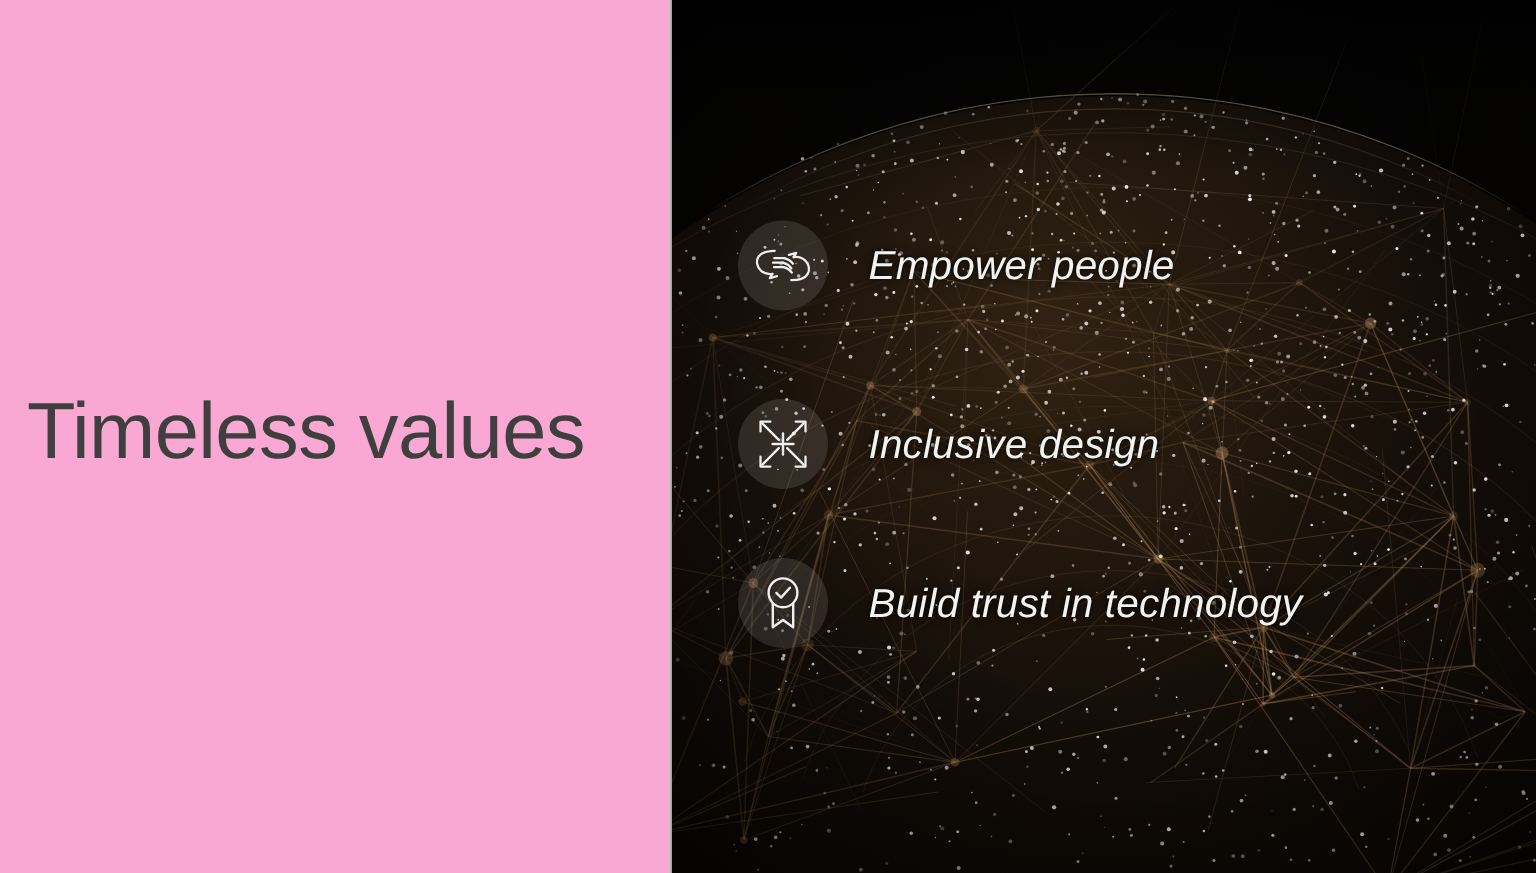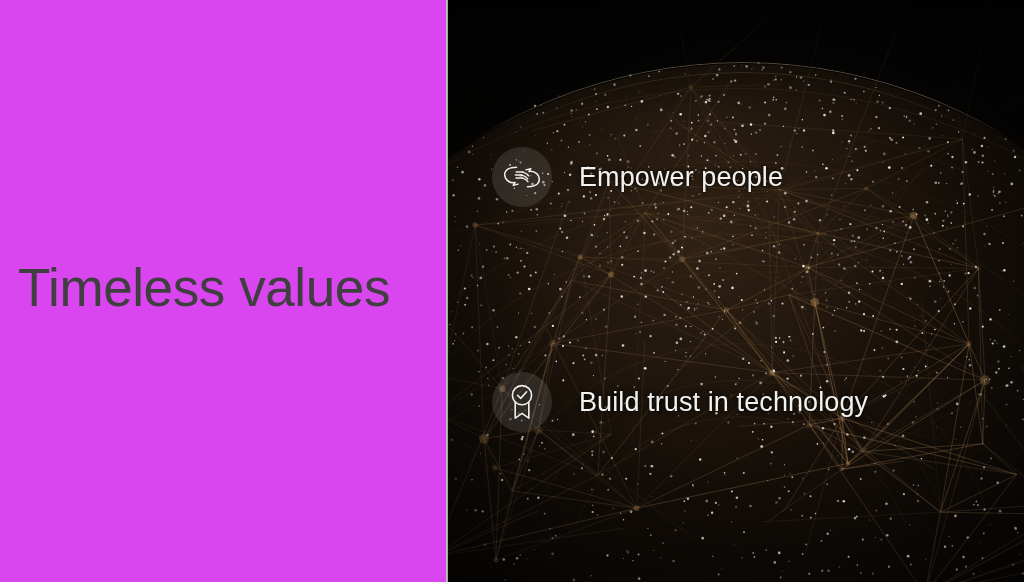--- a/index.html
+++ b/index.html
@@ -12,21 +12,21 @@
   #slide {
     position:relative;
     width:1024px; height:582px;
     display:flex;
   }
 
   
   #left-panel {
     position:relative;
     width:448px; height:582px;
-    background:#d946ef;
+    background:#f9a8d4;
     display:flex;
     align-items:center;
     flex:0 0 448px;
   }
   #title-block {
     padding-left:18px;
     margin-top:-6px;
   }
   .title-line {
     font-family:"Liberation Sans", sans-serif;
@@ -44,20 +44,21 @@
     background:linear-gradient(to right,#d0d1cf,#9a9b99);
   }
 
   
   #right-panel {
     position:relative;
     width:576px; height:582px;
     flex:0 0 576px;
     background:#050403;
     overflow:hidden;
+    font-style:italic;
   }
   
   #globe-glow {
     position:absolute;
     left:-210px; top:64px;
     width:1010px; height:1010px;
     border-radius:50%;
     background:
       radial-gradient(circle at 46% 16%, rgba(150,104,58,0.30) 0%, rgba(96,62,32,0.17) 26%, rgba(48,28,14,0.10) 50%, rgba(14,8,4,0.03) 72%, rgba(0,0,0,0) 86%);
   }
@@ -1733,20 +1734,42 @@
             <path d="M12.3 12.1 L18.9 12.1"></path>
             <path d="M13.0 15.1 L19.6 15.1"></path>
             <path d="M19.8 9.1 C22.4 9.8 24.4 11.1 25.6 12.8"></path>
             <path d="M18.9 12.1 C21.5 12.8 23.4 14.2 24.6 15.9"></path>
             <path d="M19.6 15.1 C22.0 15.8 23.8 17.1 24.9 18.7"></path>
           </svg>
         </span>
         <span class="value-label">Empower people</span>
       </div>
 
+      <div class="value-row row-1">
+        <span class="icon-circle">
+          <svg width="34" height="34" viewBox="0 0 34 34" fill="none" stroke="#f0efed" stroke-width="1.6" stroke-linecap="round" stroke-linejoin="round">
+
+            <path d="M3.2 3.2 L14.2 14.2"></path>
+            <path d="M2.0 8.6 L2.0 2.0 L8.6 2.0" stroke-width="1.5"></path>
+
+            <path d="M30.8 3.2 L19.8 14.2"></path>
+            <path d="M32.0 8.6 L32.0 2.0 L25.4 2.0" stroke-width="1.5"></path>
+
+            <path d="M3.2 30.8 L14.2 19.8"></path>
+            <path d="M2.0 25.4 L2.0 32.0 L8.6 32.0" stroke-width="1.5"></path>
+
+            <path d="M30.8 30.8 L19.8 19.8"></path>
+            <path d="M32.0 25.4 L32.0 32.0 L25.4 32.0" stroke-width="1.5"></path>
+
+            <path d="M10.0 17.0 L24.0 17.0"></path>
+            <path d="M17.0 10.0 L17.0 24.0"></path>
+          </svg>
+        </span>
+        <span class="value-label">Inclusive design</span>
+      </div>
 
       <div class="value-row row-2">
         <span class="icon-circle">
           <svg width="30" height="38" viewBox="0 0 30 38" fill="none" stroke="#f0efed" stroke-width="1.6" stroke-linecap="round" stroke-linejoin="round">
             <circle cx="15" cy="12.2" r="9.6"></circle>
             <path d="M10.6 12.3 L13.7 15.4 L19.6 8.8"></path>
             <path d="M8.2 19.4 L8.2 35.2 L15.0 30.3 L21.8 35.2 L21.8 19.4"></path>
           </svg>
         </span>
         <span class="value-label">Build trust in technology</span>

